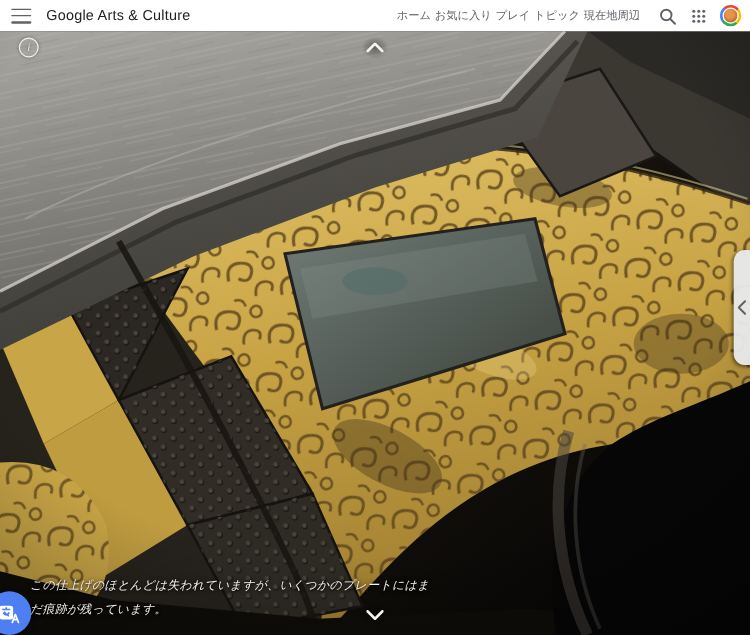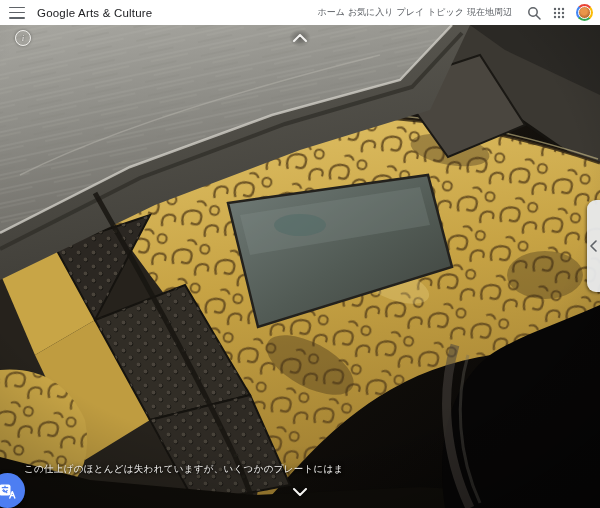--- a/index.html
+++ b/index.html
@@ -35,21 +35,21 @@
     position:absolute;left:15px;top:5px;width:14px;height:14px;border-radius:50%;
     border:1.3px solid #f0efec;color:#f0efec;display:flex;align-items:center;justify-content:center;
     font-size:9px;font-family:"Liberation Serif",serif;font-style:italic;cursor:pointer;z-index:5;
     text-shadow:0 0 2px rgba(0,0,0,.6);box-shadow:0 0 3px rgba(0,0,0,.35);
   }
   .chev{position:absolute;left:289px;width:22px;height:18px;display:flex;align-items:center;justify-content:center;cursor:pointer;z-index:5;
     background:radial-gradient(closest-side,rgba(0,0,0,.38),rgba(0,0,0,0));border-radius:50%;}
   .chev-up{top:4px;}
   .chev-down{top:458px;}
   .caption{position:absolute;left:24px;top:434px;z-index:6;color:#f4f3f1;font-size:9.5px;line-height:19px;letter-spacing:.3px;
-    text-shadow:0 1px 2px rgba(0,0,0,.9),0 0 4px rgba(0,0,0,.6);white-space:nowrap;}
+    text-shadow:0 1px 2px rgba(0,0,0,.9),0 0 4px rgba(0,0,0,.6);white-space:nowrap;font-style:italic;}
   .translate-fab{
     position:absolute;left:-10px;top:448px;width:35px;height:35px;border-radius:50%;
     background:#4d7ef2;z-index:7;display:flex;align-items:center;justify-content:center;
     box-shadow:0 1px 4px rgba(0,0,0,.5);cursor:pointer;
   }
   .side-tab{
     position:absolute;right:-5px;top:175px;width:18px;height:92px;z-index:5;
     background:rgba(232,234,237,.95);border-radius:9px 0 0 9px;cursor:pointer;
     box-shadow:-1px 1px 3px rgba(0,0,0,.45);display:flex;align-items:center;
   }
@@ -227,20 +227,21 @@
       </svg>
   </div>
   <div class="chev chev-down">
     <svg width="14" height="8" viewBox="0 0 14 8">
         <polyline points="1,1 7,7 13,1" fill="none" stroke="#f5f4f2" stroke-width="2" stroke-linecap="round" stroke-linejoin="round"></polyline>
       </svg>
   </div>
 
   <div class="caption">
     <div>この仕上げのほとんどは失われていますが、いくつかのプレートにはま</div>
+    <div>だ痕跡が残っています。</div>
   </div>
 
   <div class="translate-fab">
     <svg width="17" height="16" viewBox="0 0 17 16">
       <rect x="0.5" y="1.5" width="11" height="11" rx="2" fill="#ffffff"></rect>
       <line x1="2.8" y1="4.6" x2="9.2" y2="4.6" stroke="#4d7ef2" stroke-width="1.3"></line>
       <line x1="6" y1="2.8" x2="6" y2="4.6" stroke="#4d7ef2" stroke-width="1.3"></line>
       <path d="M3.6 7 C5 9.6 7 9.6 8.4 7" stroke="#4d7ef2" stroke-width="1.3" fill="none"></path>
       <path d="M8.2 10 C6.5 8.6 5.2 7.6 4.2 6.4" stroke="#4d7ef2" stroke-width="1.1" fill="none"></path>
       <path d="M10.8 15 L13.3 8.6 L15.8 15 M11.8 12.6 L14.8 12.6" stroke="#ffffff" stroke-width="1.4" fill="none" stroke-linecap="round" stroke-linejoin="round"></path>

